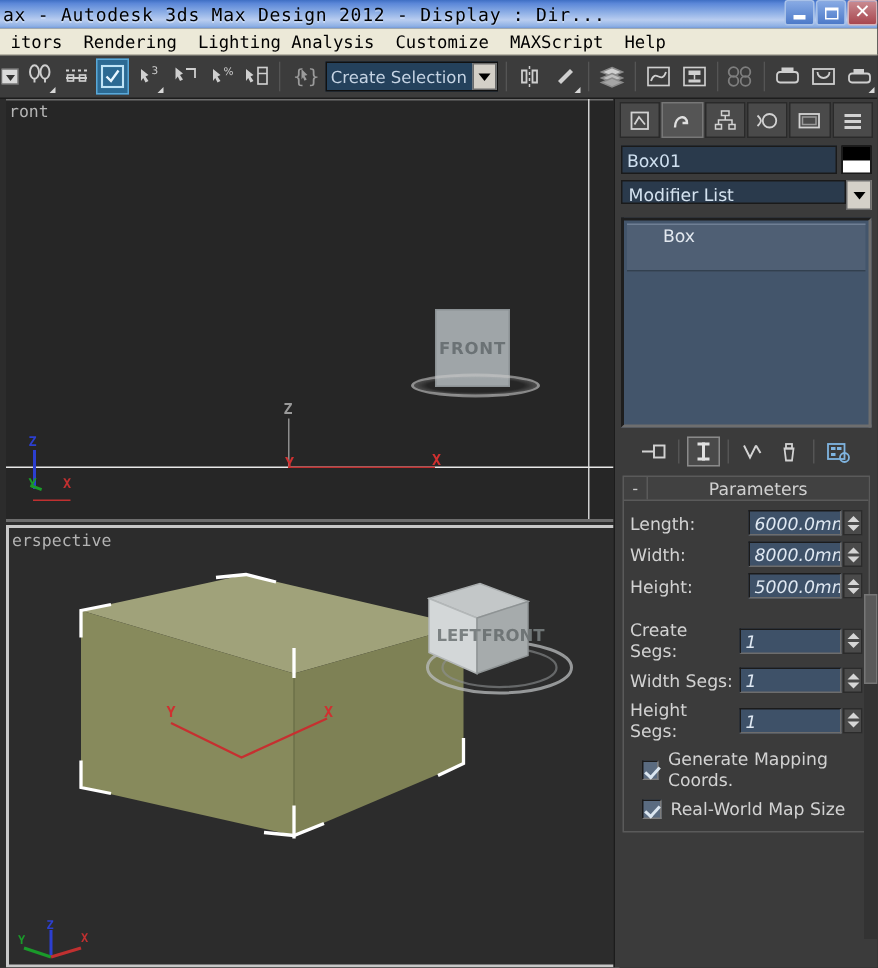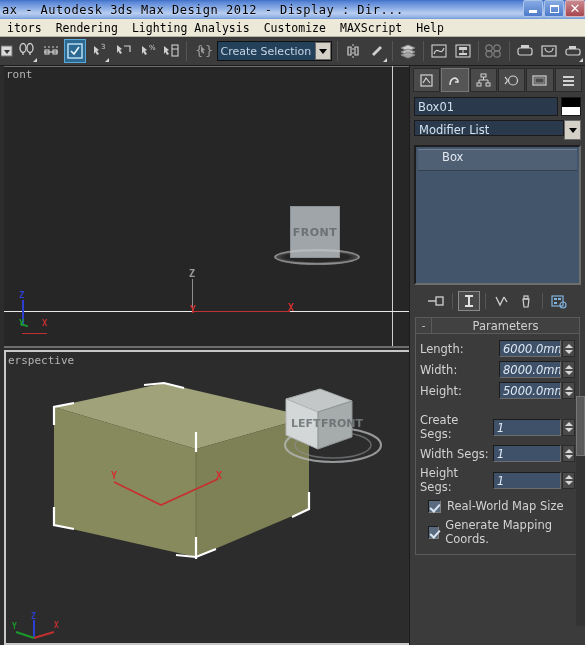--- a/index.html
+++ b/index.html
@@ -173,21 +173,21 @@
     width: 17px; height: 20px; background: #d4d0c8; border: 1px solid #6b6b6b;
     display: flex; align-items: center; justify-content: center;
   }
   .mod-stack {
     margin: 3px 4px; height: 140px; background: #43556b;
     border: 2px solid; border-color: #1e1e1e #6e6e6e #6e6e6e #1e1e1e;
     padding: 2px;
   }
   .stack-entry {
     background: #4f5f74; color: #e2e8ef; font-size: 11.5px;
-    height: 22px; line-height: 15px; padding-left: 24px;
+    height: 32px; line-height: 15px; padding-left: 24px;
     border-top: 1px solid #6f7f94; border-bottom: 1px solid #32404f;
     font-family: "DejaVu Sans", sans-serif;
   }
   .stack-tools {
     display: flex; align-items: center; justify-content: center;
     height: 24px; margin: 4px 4px 2px 4px; gap: 2px;
   }
   .st-btn { width: 22px; height: 20px; display: flex;
             align-items: center; justify-content: center; }
   .st-btn.pressed { border: 1px solid #8a8a8a; background: #4a4a4a; }
@@ -690,26 +690,26 @@
           <div class="param-label">Height Segs:</div>
           <div class="spinner-field wide">1</div>
           <div class="spin-arrows">
               <div class="spin-up"></div>
               <div class="spin-dn"></div>
             </div>
         </div>
 
         <div class="check-row">
           <div class="checkbox checked"></div>
-          <div class="check-label">Real-World Map Size</div>
+          <div class="check-label">Generate Mapping Coords.</div>
         </div>
 
         <div class="check-row">
           <div class="checkbox checked"></div>
-          <div class="check-label">Generate Mapping Coords.</div>
+          <div class="check-label">Real-World Map Size</div>
         </div>
 
       </div>
     </div>
 
     <div class="scrollbar-col">
       <div class="sb-thumb"></div>
     </div>
   </div>
 

